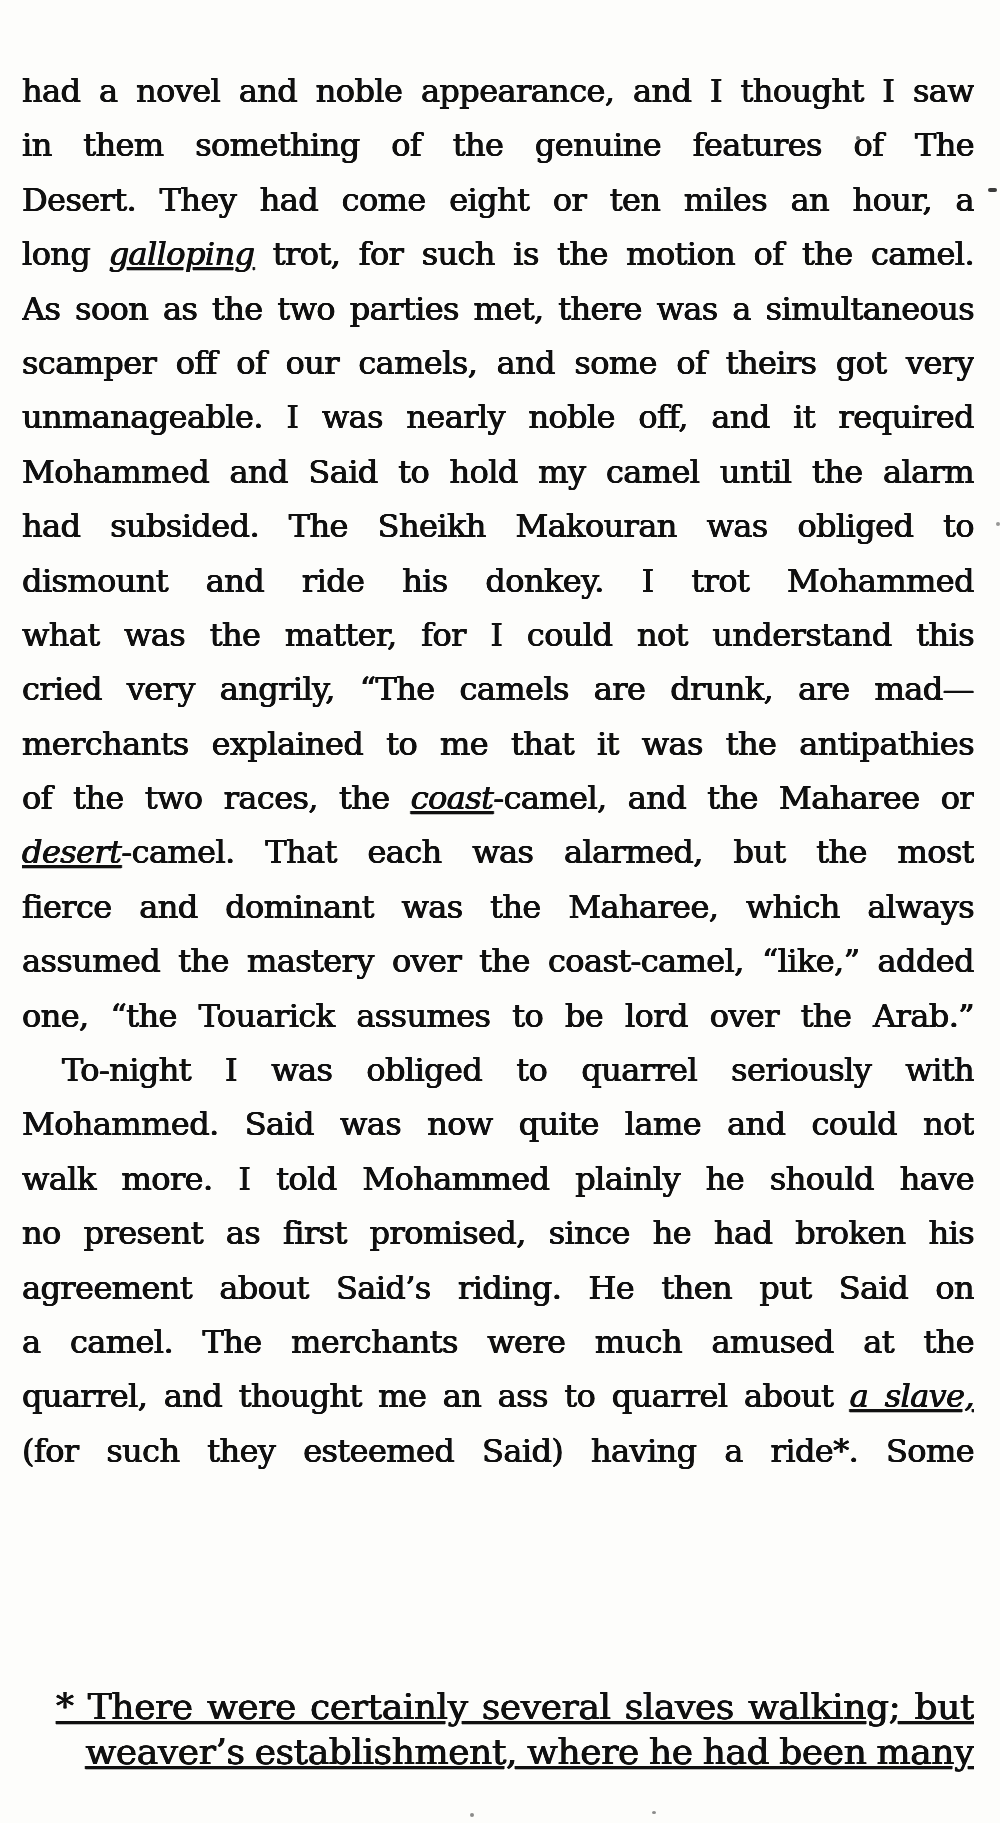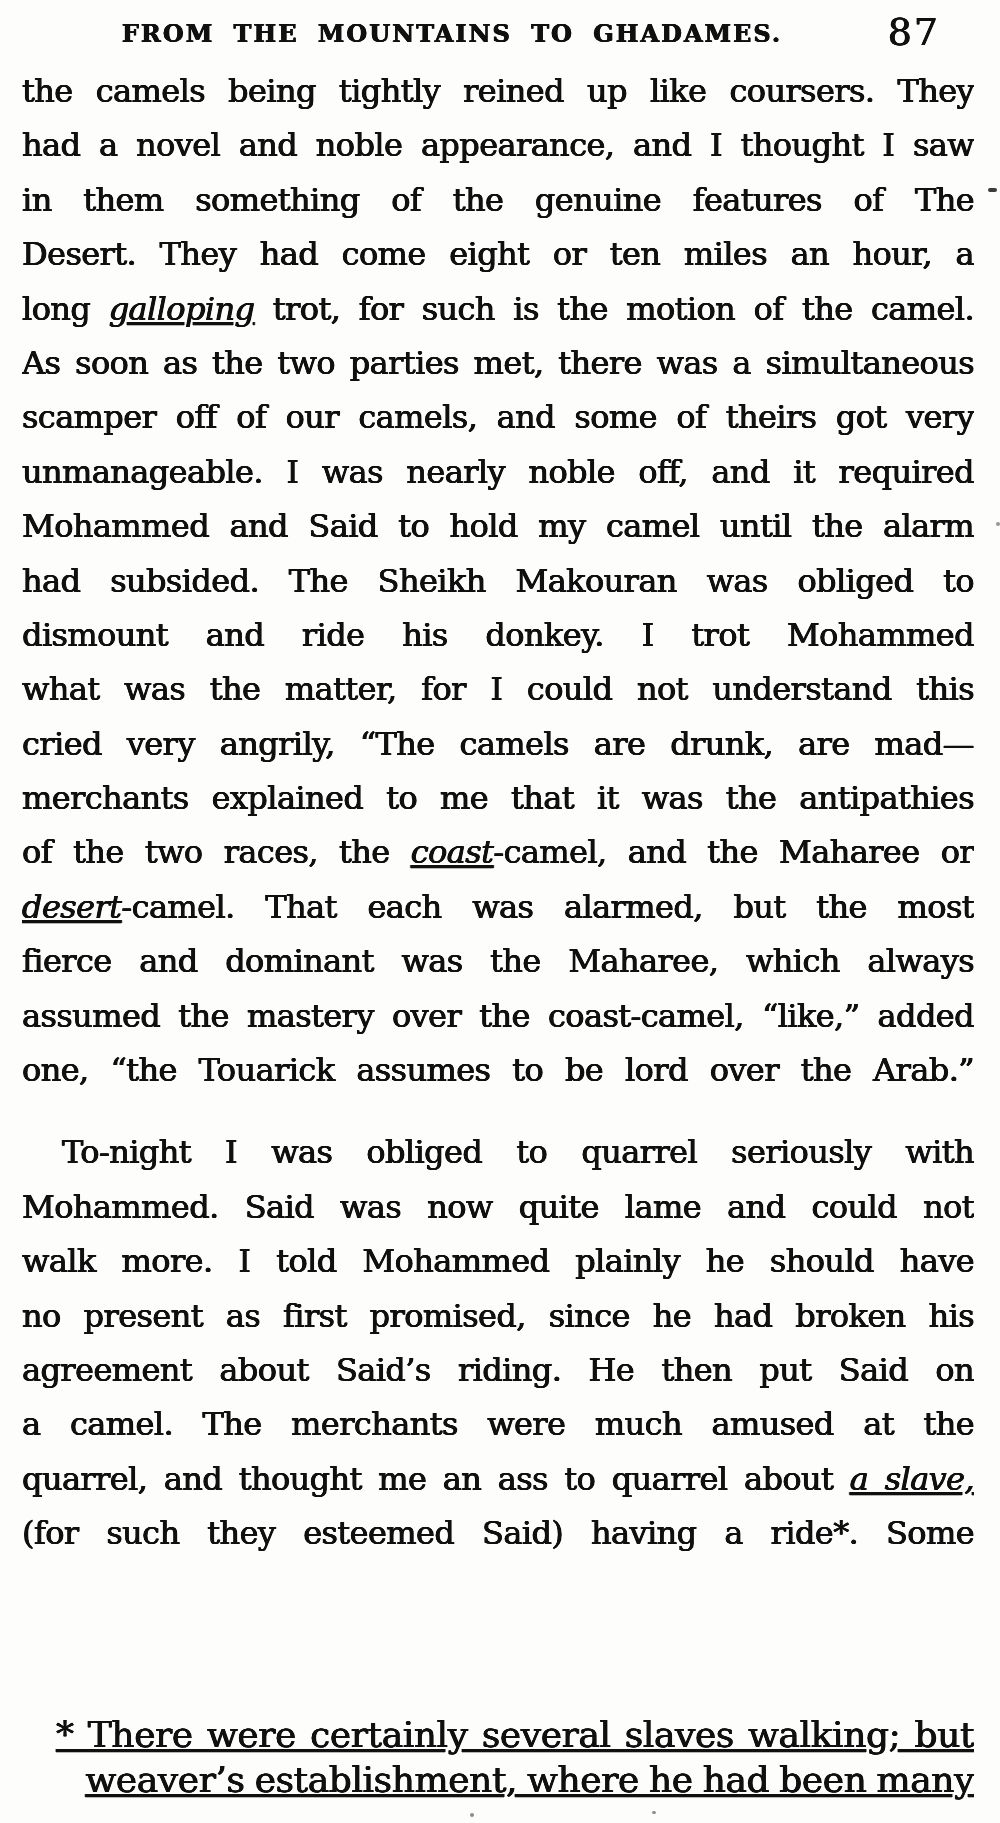--- a/index.html
+++ b/index.html
@@ -28,21 +28,21 @@
   
   .body{
     position:absolute;top:64px;left:22px;width:952px;
     font-size:32px;line-height:54.4px;
     letter-spacing:-0.6px;word-spacing:-2px;
   }
   .line{
     text-align:justify;text-align-last:justify;
     height:54.4px;overflow:hidden;
   }
-  .line.indent{text-indent:40px;margin-top:28px;}
+  .line.indent{text-indent:40px;}
   .line.no-just{text-align:right;text-align-last:auto;}
   .it{font-style:italic;text-decoration:underline;}
   
   .footnote{
     position:absolute;top:1684px;left:22px;width:952px;
     font-size:36px;line-height:45px;
     letter-spacing:-0.4px;word-spacing:-1px;text-decoration:underline;
   }
   .footnote .line{height:45px;}
   .footnote .line.indent{text-indent:34px;}
@@ -52,28 +52,23 @@
   .speck.s2{left:856px;top:136px;width:4px;height:4px;opacity:.6;}
   .speck.s3{left:470px;top:1813px;width:4px;height:4px;opacity:.5;}
   .speck.s4{left:652px;top:1811px;width:4px;height:3px;opacity:.5;}
   .speck.s5{left:996px;top:522px;width:4px;height:4px;opacity:.45;}
 </style>
 </head>
 <body>
 
 <div class="page">
 
-  <div class="header">
-    <span class="title">FROM THE MOUNTAINS TO GHADAMES.</span>
-    <span class="folio">87</span>
-  </div>
 
   <div class="body">
       <div>
-        <div class="line"><span>the camels being tightly reined up like coursers.  They</span></div>
         <div class="line"><span>had a novel and noble appearance, and I thought I saw</span></div>
         <div class="line"><span>in them something of the genuine features of The</span></div>
         <div class="line"><span>Desert.  They had come eight or ten miles an hour, a</span></div>
         <div class="line"><span>long </span><span class="it">galloping</span><span> trot, for such is the motion of the camel.</span></div>
         <div class="line"><span>As soon as the two parties met, there was a simultaneous</span></div>
         <div class="line"><span>scamper off of our camels, and some of theirs got very</span></div>
         <div class="line"><span>unmanageable.  I was nearly noble off, and it required</span></div>
         <div class="line"><span>Mohammed and Said to hold my camel until the alarm</span></div>
         <div class="line"><span>had subsided.  The Sheikh Makouran was obliged to</span></div>
         <div class="line"><span>dismount and ride his donkey.  I trot Mohammed</span></div>

